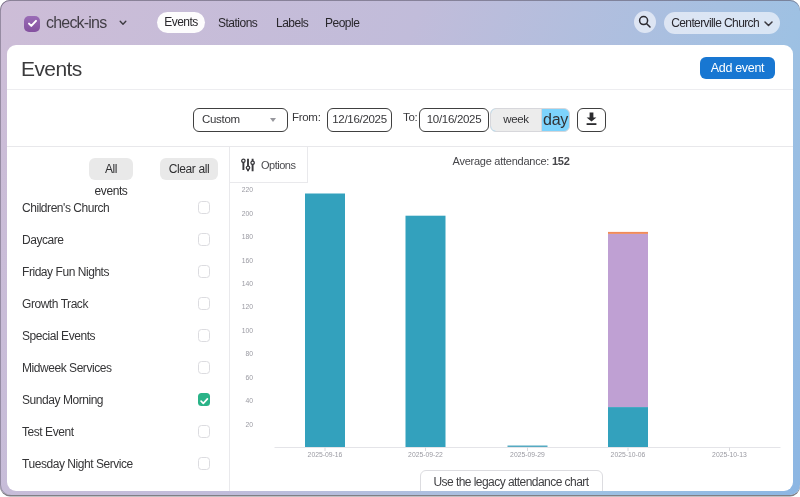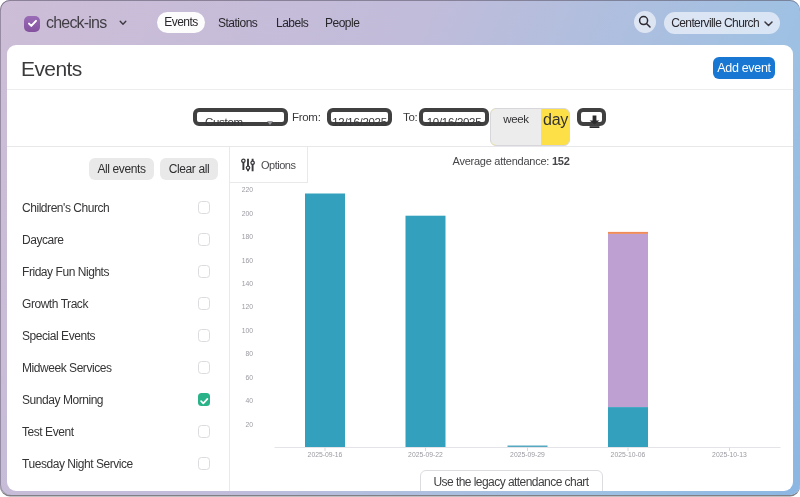--- a/index.html
+++ b/index.html
@@ -15,30 +15,30 @@
 .brandchev{position:absolute;left:119px;top:20px}
 .navpill{position:absolute;left:157px;top:11.5px;width:48px;height:21.5px;border-radius:11px;background:#fdfcfd;
   font-size:12px;letter-spacing:-0.5px;color:#29272c;text-align:center;line-height:21.5px;font-weight:400}
 .navitem{position:absolute;top:16px;font-size:12px;letter-spacing:-0.5px;color:#29272c}
 .searchc{position:absolute;left:634px;top:11px;width:22px;height:22px;border-radius:50%;background:rgba(252,252,255,.62)}
 .churchpill{position:absolute;left:664px;top:11.5px;width:116px;height:22px;border-radius:11px;background:rgba(252,252,255,.62);
   font-size:12px;letter-spacing:-0.6px;color:#2a282e;text-align:center;line-height:22px}
 .content{position:absolute;left:7px;top:45px;width:786px;height:445.5px;background:#fff;border-radius:9px;overflow:hidden}
 .hdr{position:absolute;left:0;top:0;width:786px;height:45px;border-bottom:1px solid #ededf0}
 .hdr h1{position:absolute;left:14px;top:11.5px;font-size:21px;letter-spacing:-0.6px;font-weight:400;color:#3b3b3d}
-.addbtn{position:absolute;right:18px;top:11.5px;width:62px;height:22px;background:#1877d2;border-radius:6px;
+.addbtn{position:absolute;right:18px;top:11.5px;width:75px;height:22px;background:#1877d2;border-radius:6px;
   color:#fff;font-size:12.5px;letter-spacing:-0.3px;text-align:center;line-height:22px}
 .toolbar{position:absolute;left:0;top:45px;width:786px;height:57px;border-bottom:1px solid #e8e8eb}
-.tb{position:absolute;top:17.5px;height:18px;border:4px solid #404040;border-radius:6px;background:#fff;
+.tb{position:absolute;top:17.5px;height:24px;border:1px solid #404040;border-radius:6px;background:#fff;
   font-size:11.5px;letter-spacing:-0.3px;color:#37373a;line-height:20.5px}
 .sel{left:186px;width:95px;padding-left:8px}
 .selarr{position:absolute;right:11px;top:9px;width:0;height:0;border-left:3.5px solid transparent;border-right:3.5px solid transparent;border-top:4px solid #97979d}
 .tblabel{position:absolute;top:21px;font-size:11.5px;letter-spacing:-0.3px;color:#3a3a3d}
 .inp{text-align:center}
-.seg{position:absolute;left:483px;top:17.5px;width:80px;height:38px;border:1px solid #d7d7db;border-radius:6px;background:#fde047;overflow:hidden;display:flex}
+.seg{position:absolute;left:483px;top:17.5px;width:80px;height:24px;border:1px solid #d7d7db;border-radius:6px;background:#7dd3fc;overflow:hidden;display:flex}
 .seg .wk{width:51px;background:#ececec;border-right:1px solid #d7d7db;font-size:11.5px;letter-spacing:-0.3px;color:#323235;text-align:center;line-height:21px}
 .seg .dy{flex:1;font-size:16px;letter-spacing:-0.3px;color:#323235;text-align:center;line-height:21px}
 .dl{left:570px;width:29px}
 .main{position:absolute;left:0;top:102px;width:786px;height:343.5px}
 .sidebar{position:absolute;left:0;top:0;width:223px;height:343.5px;border-right:1px solid #e9e9ec}
 .sbtn{position:absolute;top:11px;height:22px;background:#e9e9e9;border-radius:6px;font-size:12px;letter-spacing:-0.4px;color:#2f2f31;text-align:center}
 .rows{position:absolute;left:0;top:44px;width:223px}
 .row{position:relative;height:32px}
 .row .nm{position:absolute;left:15px;top:9.5px;font-size:12px;letter-spacing:-0.45px;color:#353537}
 .cb{position:absolute;right:20px;top:10px;width:12.5px;height:12.5px;border:1px solid #dcdce0;border-radius:3.5px;background:#fff}
@@ -94,21 +94,21 @@
         </div>
       <div class="tb dl">
           <svg width="13" height="14" viewBox="0 0 13 14" style="position:absolute;left:7px;top:3.5px">
             <path d="M4.6 0.5 h3.8 v5 h3 L6.5 9.6 L1.6 5.5 h3 z" fill="#2b2b2e"></path>
             <rect x="1.6" y="11.2" width="9.8" height="1.8" fill="#2b2b2e"></rect>
           </svg>
         </div>
     </div>
     <div class="main">
       <div class="sidebar">
-        <div class="sbtn" style="left:82px;width:65px;line-height:22px">All events</div>
+        <div class="sbtn" style="left:82px;width:44px;line-height:22px">All events</div>
         <div class="sbtn" style="left:153px;width:58px;line-height:22px">Clear all</div>
         <div class="rows">
           <div class="row">
               <span class="nm">Children's Church</span>
               <span class="cb"></span>
             </div>
           <div class="row">
               <span class="nm">Daycare</span>
               <span class="cb"></span>
             </div>

